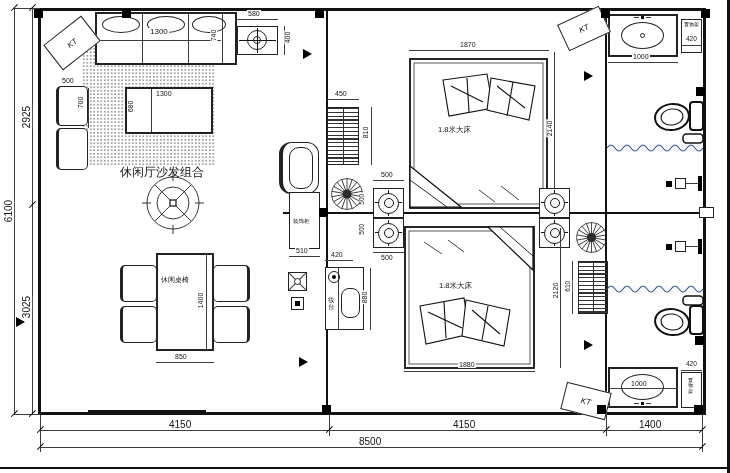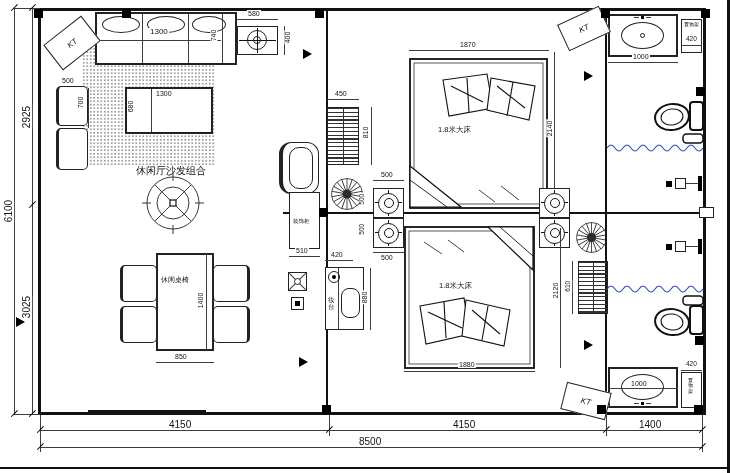--- a/index.html
+++ b/index.html
@@ -69,21 +69,21 @@
   <div class="chair" style="left:56px;top:128px;width:32px;height:42px;border-left-width:3px;"></div>
   <div class="ln" style="left:88px;top:88px;width:1px;height:40px;"></div>
   <div class="t" style="left:61px;top:77px;">500</div>
   <div class="t r" style="left:74px;top:99px;">700</div>
 
   <div class="box" style="left:125px;top:87px;width:88px;height:47px;border-width:2px;"></div>
   <div class="ln" style="left:151px;top:89px;width:1px;height:43px;"></div>
   <div class="t" style="left:155px;top:90px;">1300</div>
   <div class="t r" style="left:124px;top:103px;">680</div>
 
-  <div class="t" style="left:135px;top:166px;font-size:10px;">休闲厅沙发组合</div>
+  <div class="t" style="left:119px;top:166px;font-size:12px;">休闲厅沙发组合</div>
   <svg style="left:142px;top:172px;" width="62" height="62">
     <g stroke="#222" stroke-width="0.9" fill="none">
       <circle cx="31" cy="31" r="26"></circle>
         <circle cx="31" cy="31" r="16"></circle>
       <line x1="13" y1="13" x2="49" y2="49"></line>
         <line x1="49" y1="13" x2="13" y2="49"></line>
       <line x1="31" y1="0" x2="31" y2="9"></line>
         <line x1="31" y1="53" x2="31" y2="62"></line>
       <line x1="0" y1="31" x2="9" y2="31"></line>
         <line x1="53" y1="31" x2="62" y2="31"></line>

